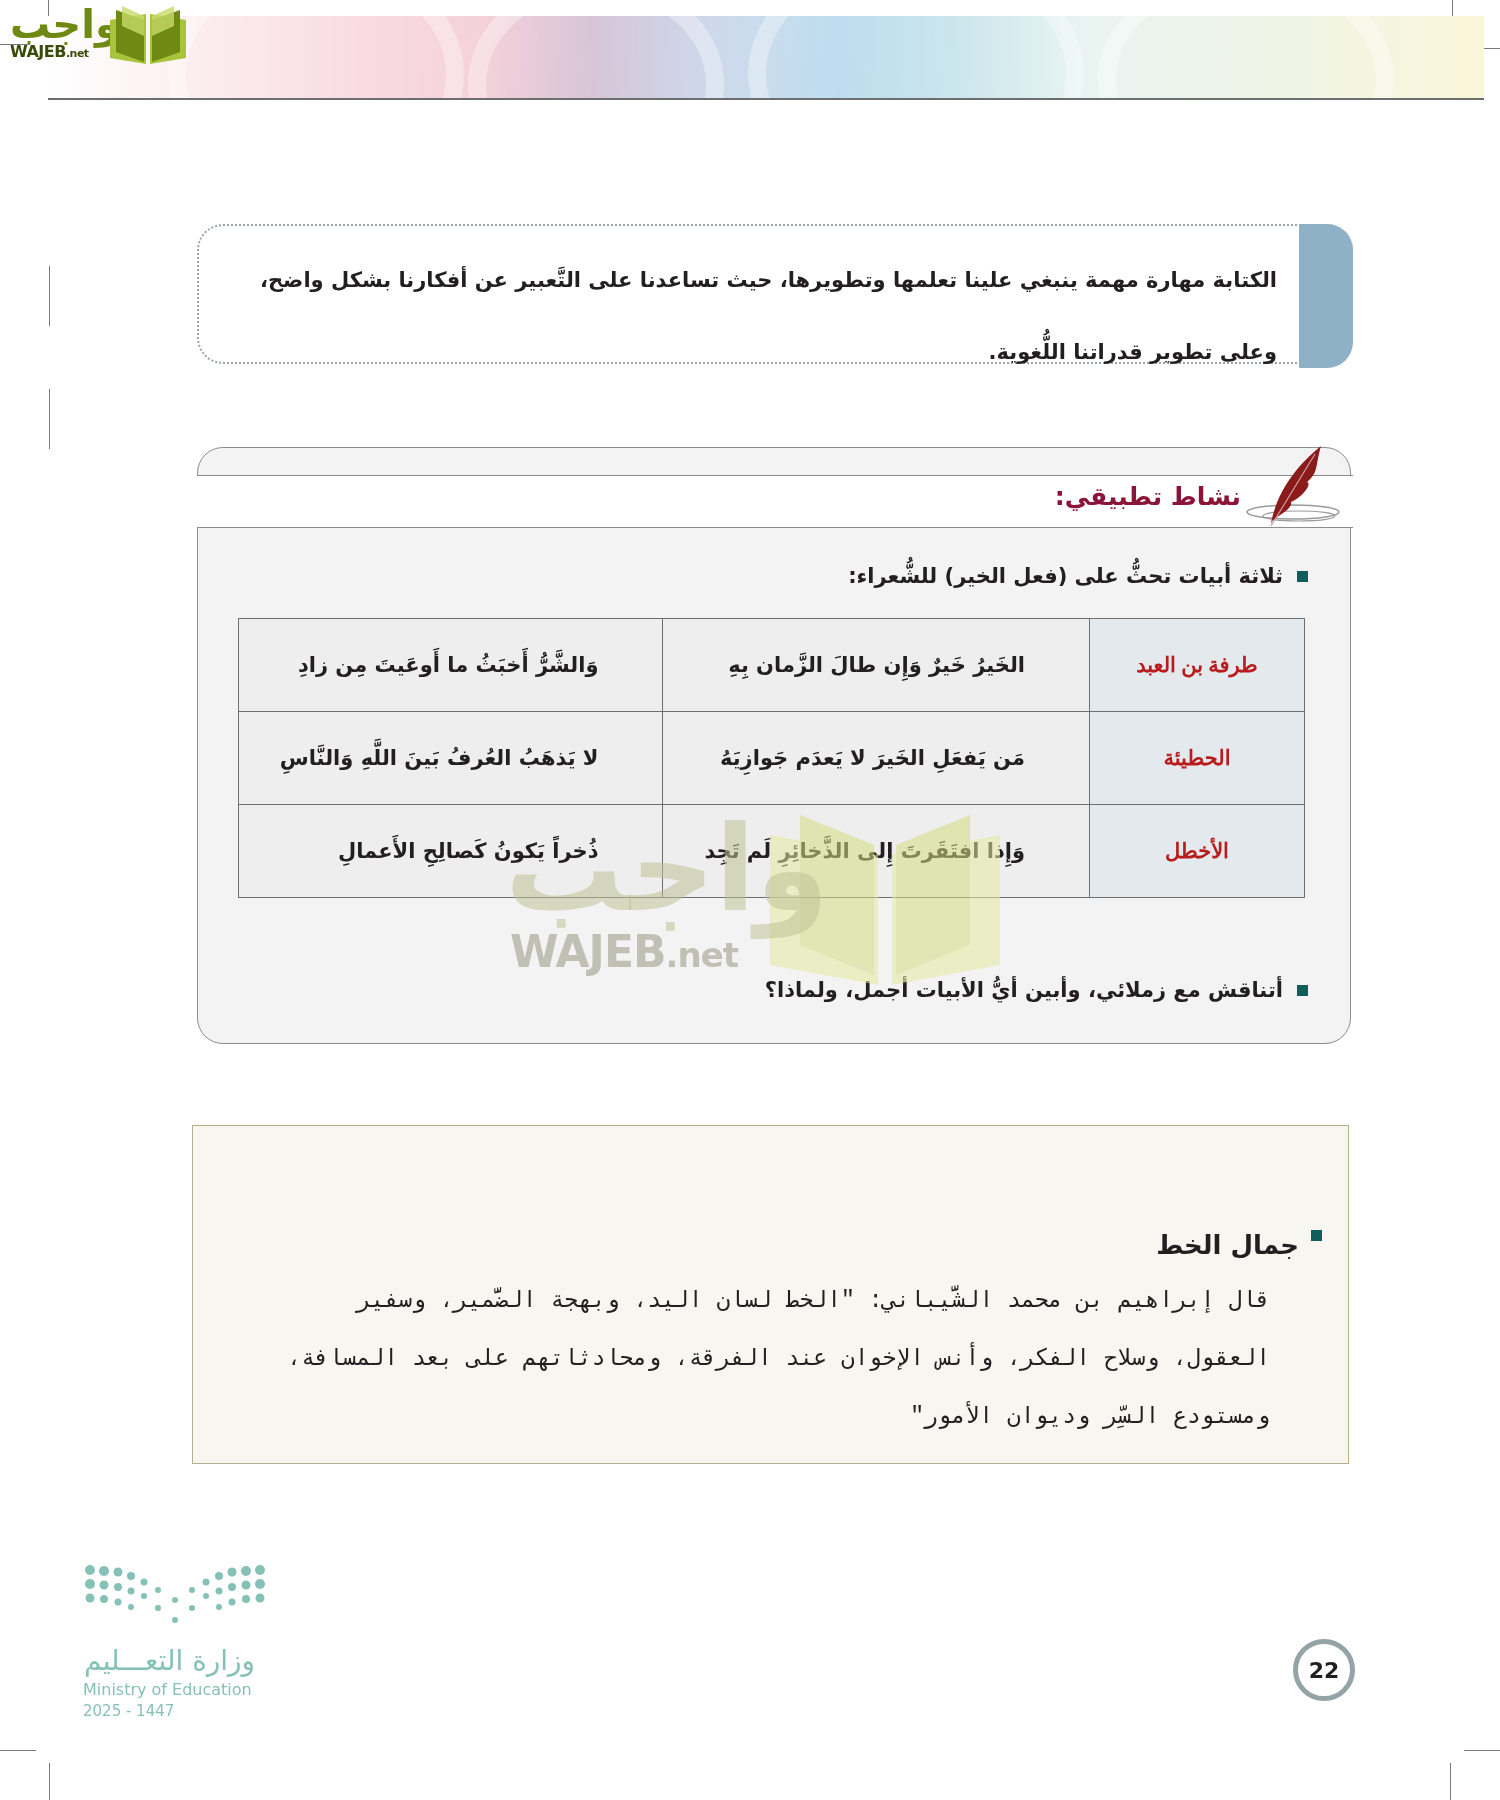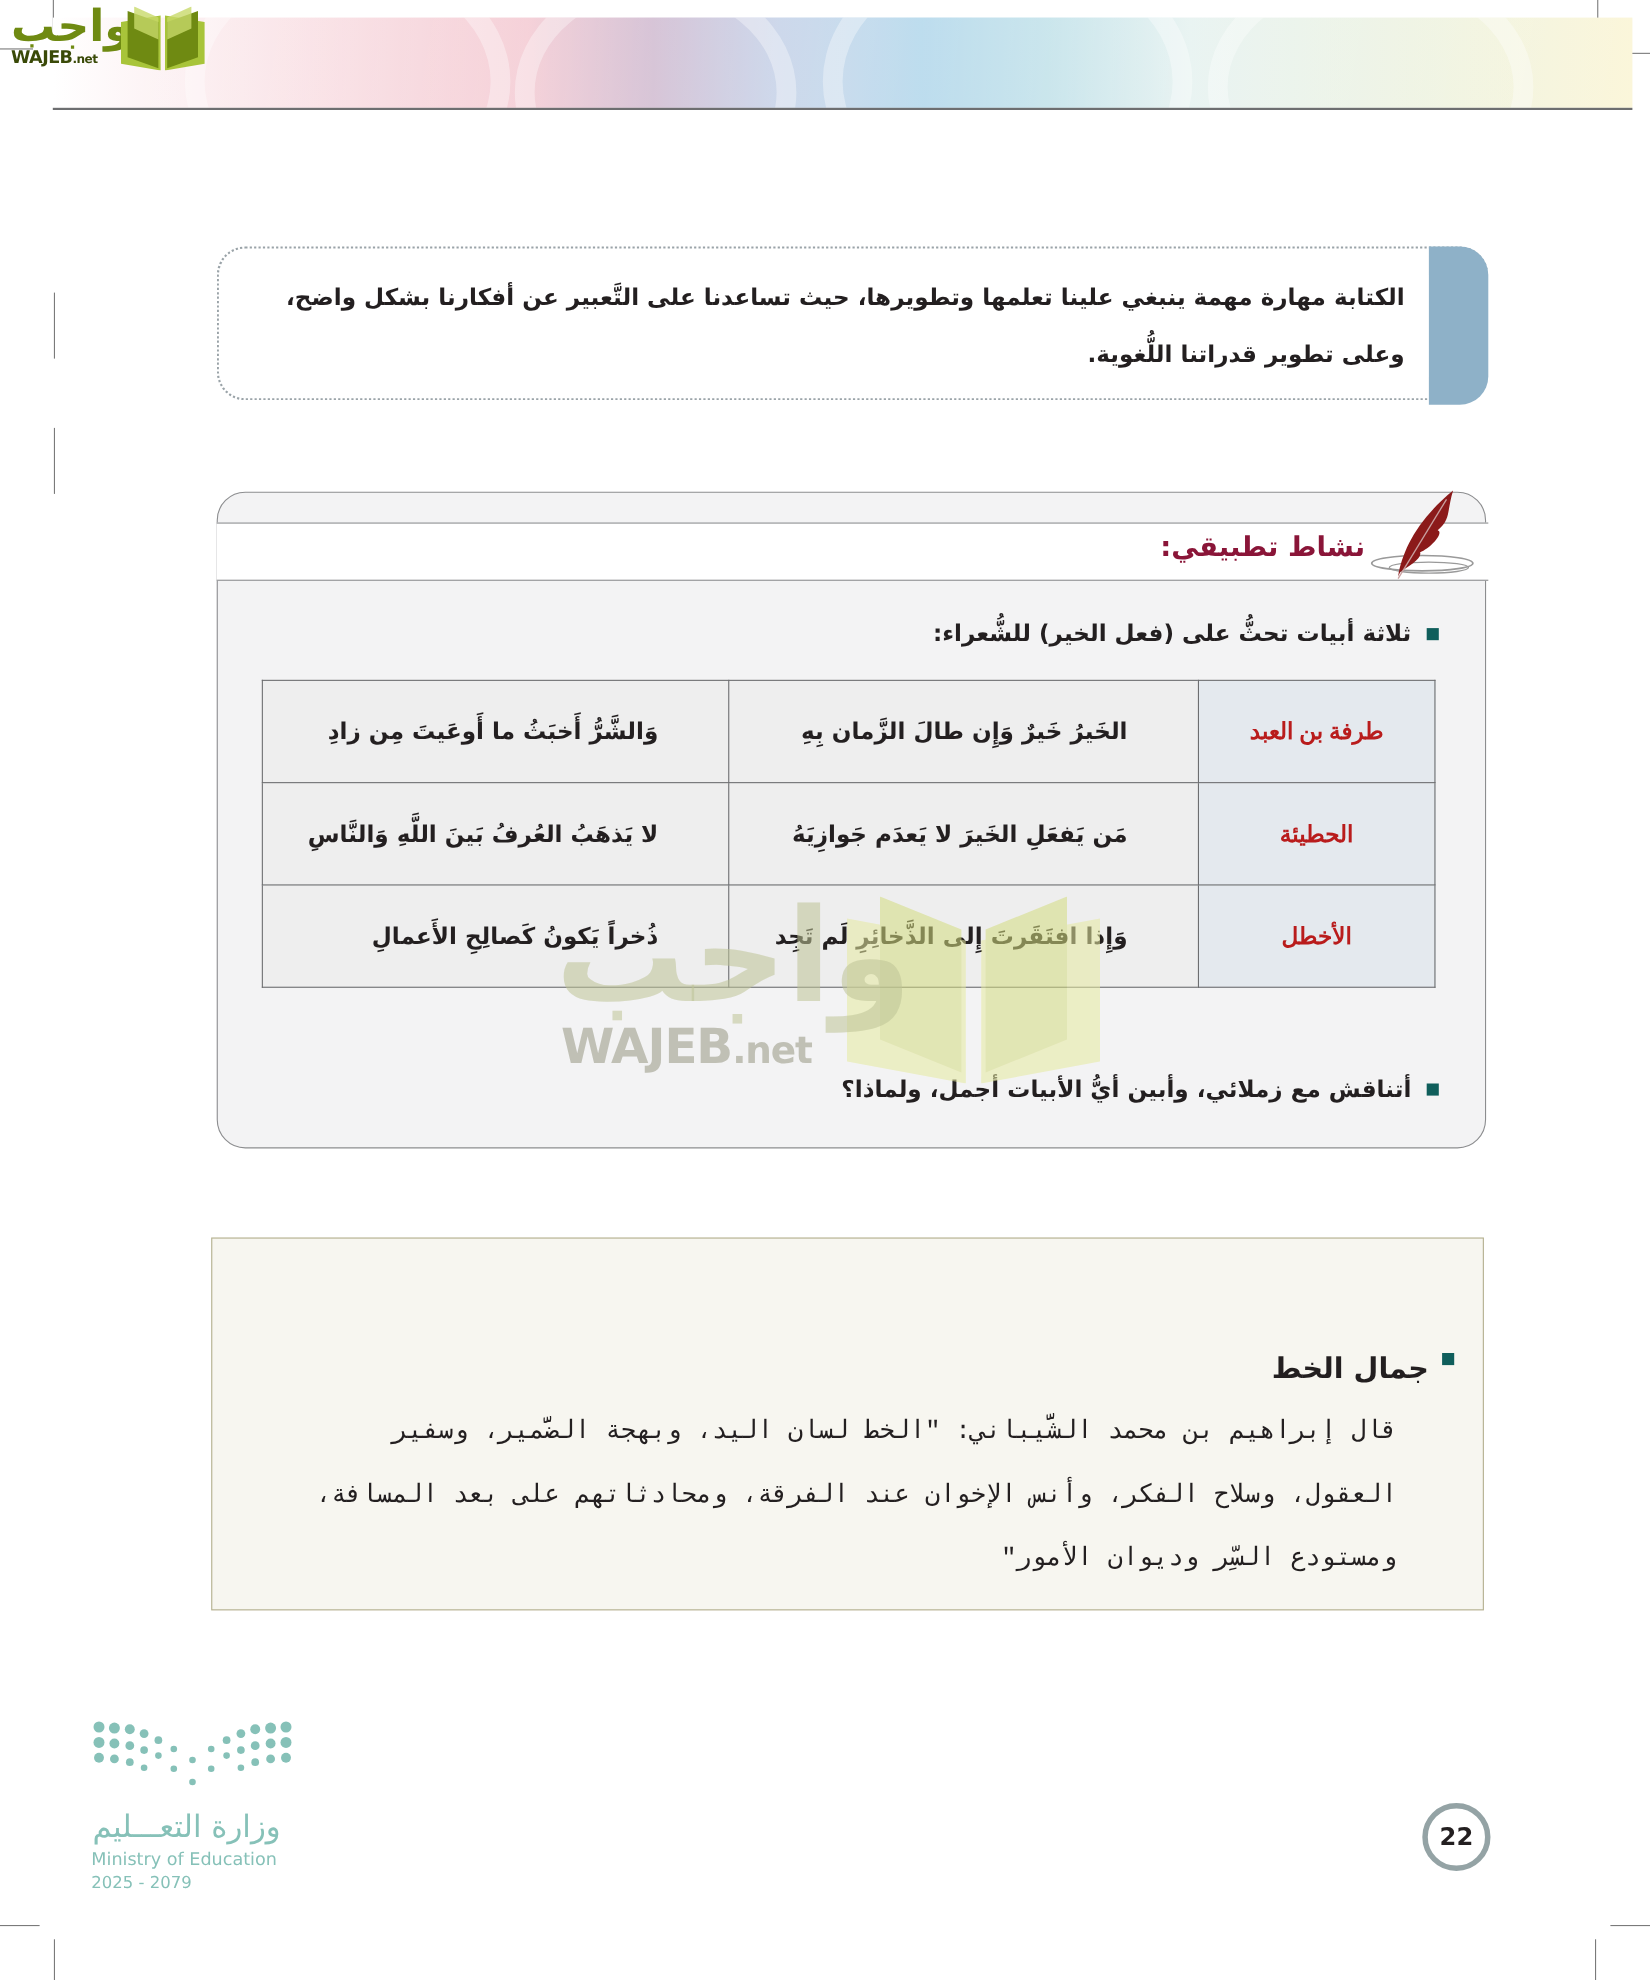--- a/index.html
+++ b/index.html
@@ -34,21 +34,21 @@
   .intro {
     position:absolute; left:197px; top:224px; width:1156px; height:140px;
     border:2px dotted #9aa3a8; border-radius:26px; box-sizing:border-box; background:#fff;
   }
   .intro-tab {
     position:absolute; right:-2px; top:-2px; width:54px; height:144px;
     background:#8eb1c8; border-radius:0 26px 26px 0;
   }
   .intro-text {
     position:absolute; right:74px; top:18px; width:1040px;
-    font-size:21px; font-weight:bold; line-height:52px; text-align:right;
+    font-size:21px; font-weight:bold; line-height:72px; text-align:right;
   }
 
   
   .activity {
     position:absolute; left:197px; top:447px; width:1154px; height:597px;
     background:#f3f3f4; border:1.5px solid #8c8d8f; border-radius:26px; box-sizing:border-box;
   }
   .activity-head {
     position:absolute; left:-1px; top:27px; width:1156px; height:51px;
     background:#ffffff; border-top:1.5px solid #8c8d8f; border-bottom:1.5px solid #8c8d8f;
@@ -234,15 +234,15 @@
       <circle cx="135" cy="27" r="3.5"></circle>
       <circle cx="122" cy="32" r="3"></circle>
     <circle cx="176" cy="34" r="4.5"></circle>
       <circle cx="162" cy="35" r="4"></circle>
       <circle cx="148" cy="38" r="3.5"></circle>
       <circle cx="135" cy="43" r="3"></circle>
   </g>
 </svg>
 <div class="moe-ar">وزارة التعـــليم</div>
 <div class="moe-en">Ministry of Education</div>
-<div class="moe-year">2025 - 2079</div>
+<div class="moe-year">2025 - 1447</div>
 
 <div class="page-num">22</div>
 
 </body></html>

